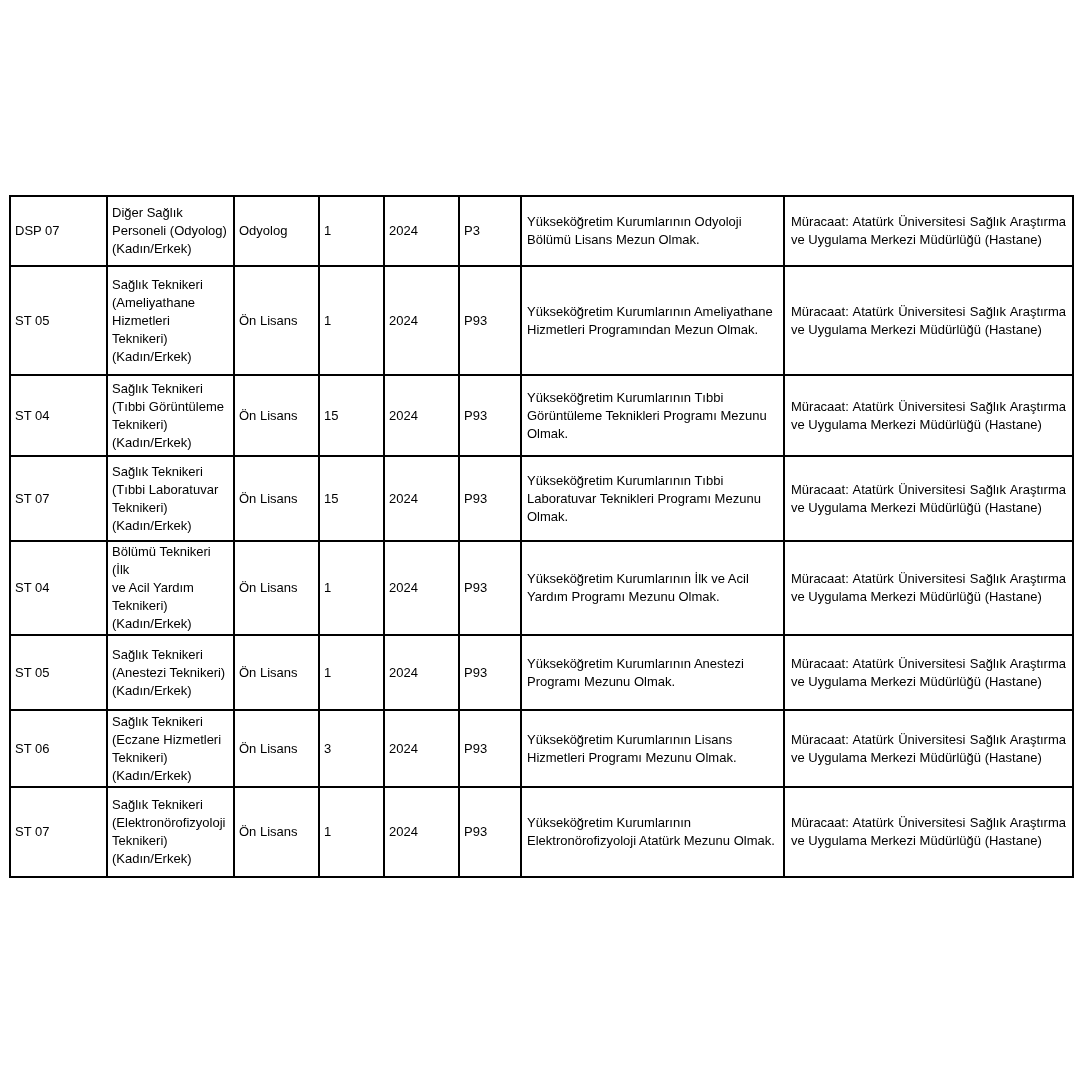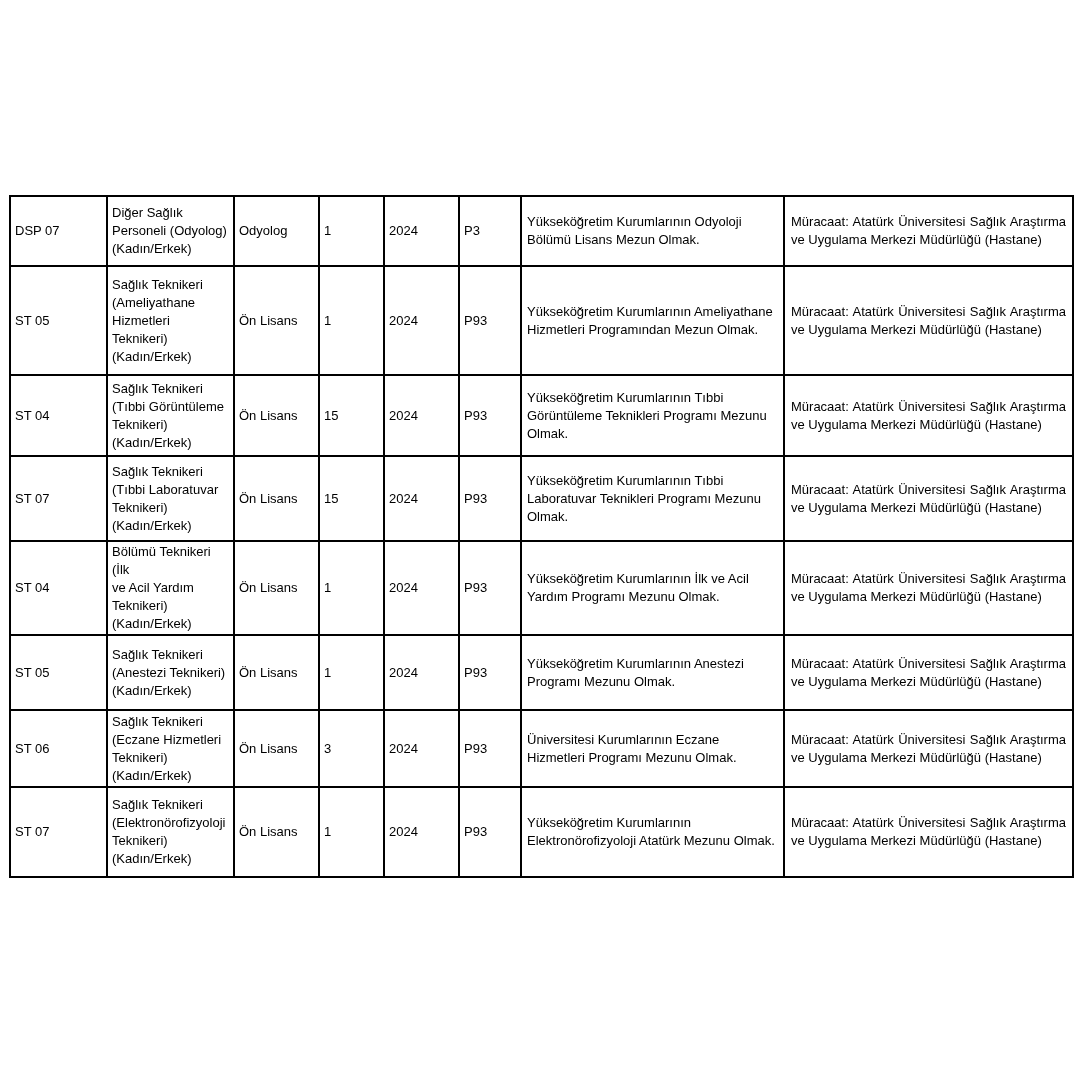--- a/index.html
+++ b/index.html
@@ -125,21 +125,21 @@
       <tr style="height:77px">
         <td class="c">ST 06</td>
         <td class="c title">Sağlık Teknikeri
 (Eczane Hizmetleri
 Teknikeri)
 (Kadın/Erkek)</td>
         <td class="c">Ön Lisans</td>
         <td class="c">3</td>
         <td class="c">2024</td>
         <td class="c">P93</td>
-        <td class="req">Üniversitesi Kurumlarının Eczane Hizmetleri Programı Mezunu Olmak.</td>
+        <td class="req">Yükseköğretim Kurumlarının Lisans Hizmetleri Programı Mezunu Olmak.</td>
         <td class="app">Müracaat: Atatürk Üniversitesi Sağlık Araştırma ve Uygulama Merkezi Müdürlüğü (Hastane)</td>
       </tr>
       <tr style="height:90px">
         <td class="c">ST 07</td>
         <td class="c title">Sağlık Teknikeri
 (Elektronörofizyoloji
 Teknikeri)
 (Kadın/Erkek)</td>
         <td class="c">Ön Lisans</td>
         <td class="c">1</td>

